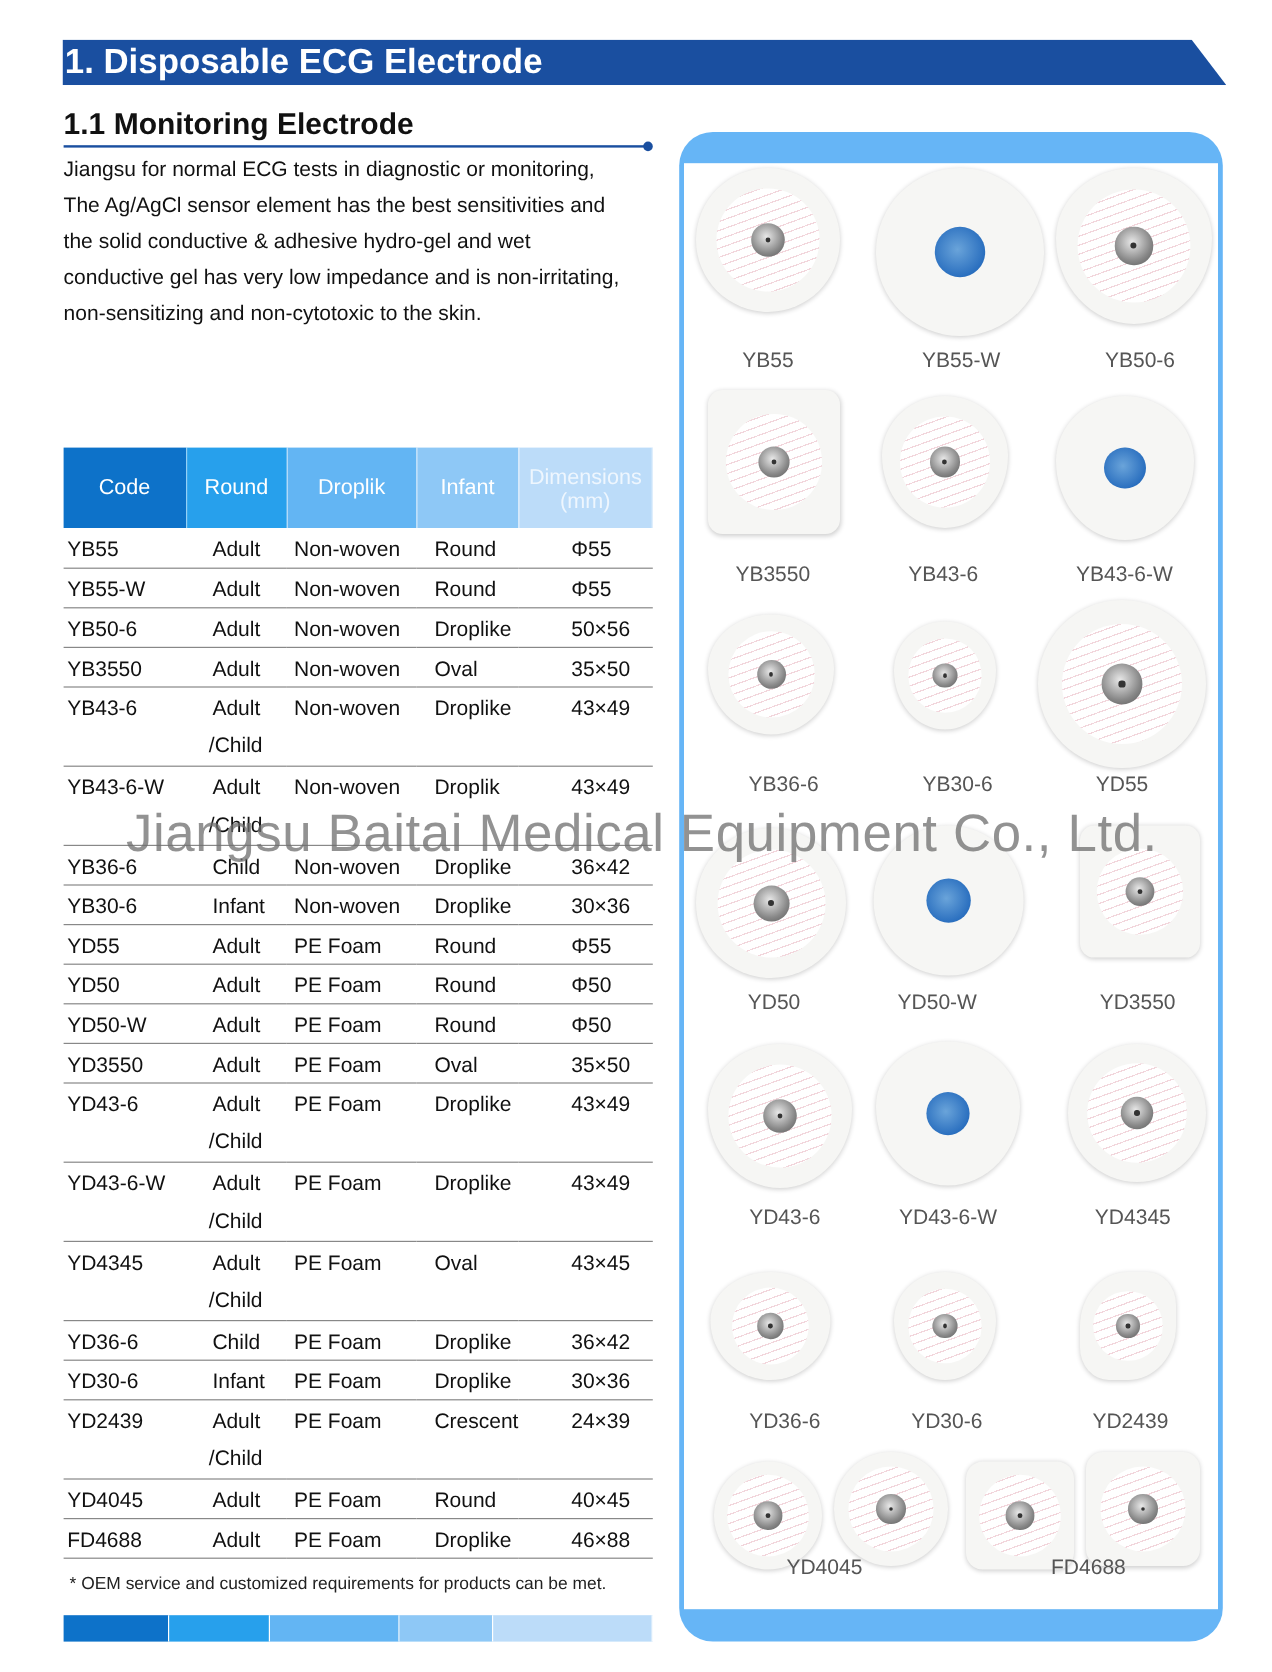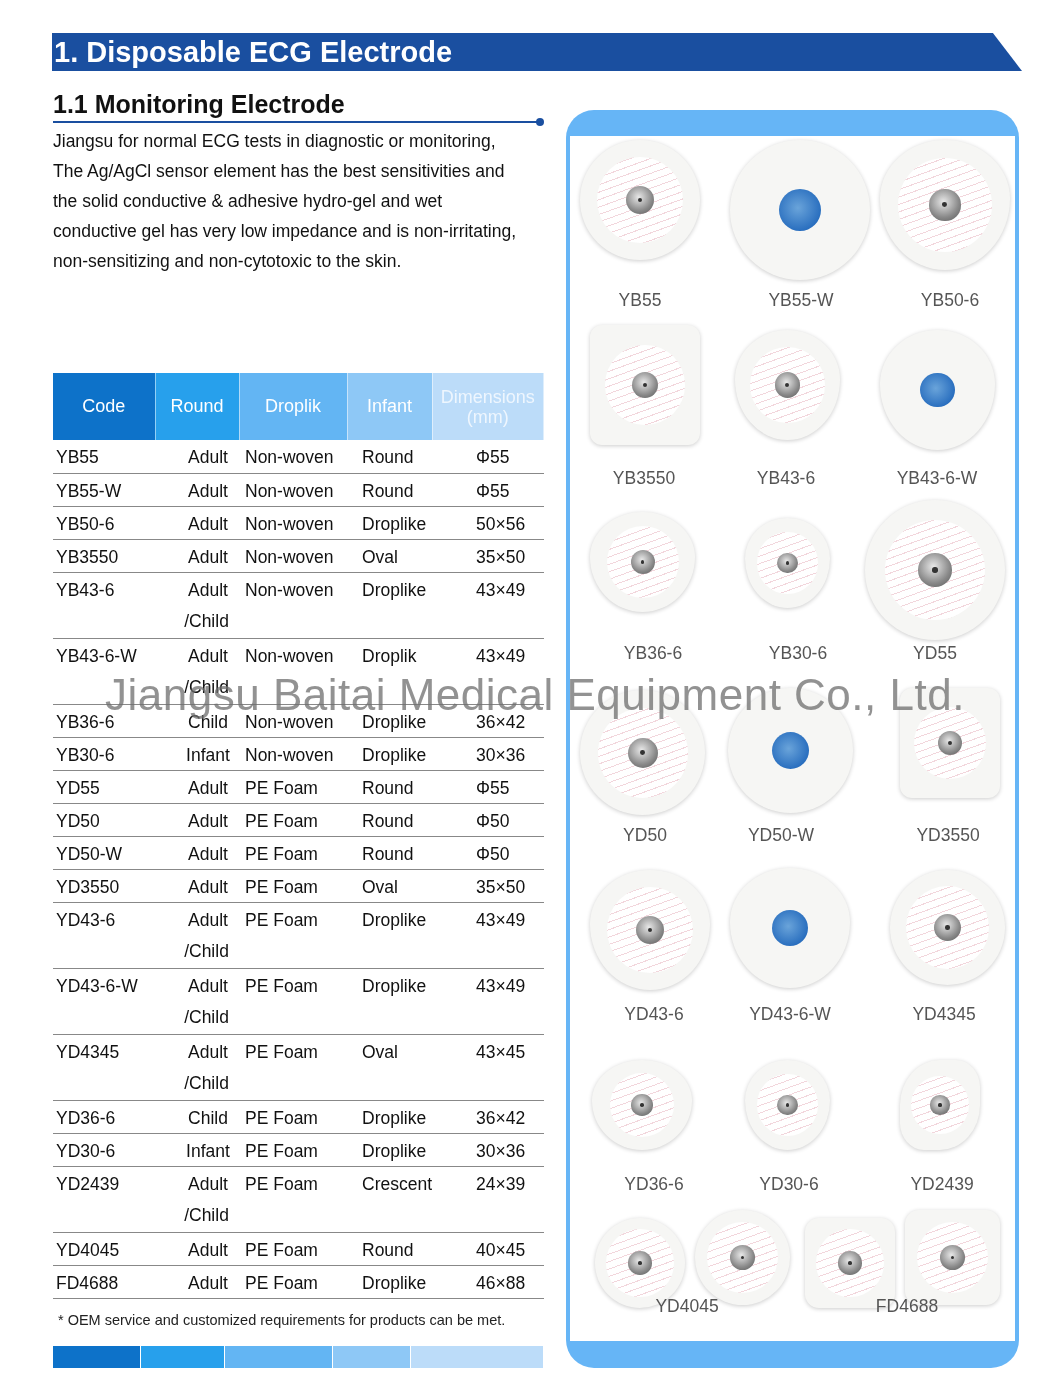--- a/index.html
+++ b/index.html
@@ -13,21 +13,21 @@
   .desc p { margin: 0; white-space: nowrap; }
   table { position: absolute; left: 53px; top: 373px; width: 491px; border-collapse: collapse; font-size: 17.5px; }
   th { height: 67px; color: #fff; font-weight: normal; font-size: 18px; text-align: center; border-right: 1px solid rgba(255,255,255,0.5); }
   th.c0 { background: #0d72c9; width: 102px; }
   th.c1 { background: #27a0ec; width: 84px; }
   th.c2 { background: #63b5f3; width: 108px; }
   th.c3 { background: #8ec8f6; width: 78px; }
   th.c4 { background: #bcdcf9; color: #eef6fe; line-height: 20px; }
   td { height: 33px; border-bottom: 1.5px solid #888; vertical-align: top; padding-top: 7px; white-space: nowrap; }
   td.code { padding-left: 3px; }
-  td.size { padding-left: 22px; text-align: center; }
+  td.size { padding-left: 22px; }
   td.backing { padding-left: 6px; }
   td.shape { padding-left: 15px; }
   td.dim { padding-left: 44px; }
   tr.tall td { height: 66px; }
   .size-line2 { display: block; margin-top: 10px; margin-left: -3px; }
   .footnote { position: absolute; left: 58px; top: 1312px; font-size: 14.5px; color: #222; }
   .colorbar { position: absolute; left: 53px; top: 1346px; width: 491px; height: 22px; display: flex; }
   .colorbar div { height: 100%; border-right: 1px solid #fff; }
   .panel { position: absolute; left: 566px; top: 110px; width: 453px; height: 1258px; border-radius: 28px; background: #66b5f6; }
   .panel-inner { position: absolute; left: 570px; top: 136px; width: 445px; height: 1205px; background: #fff; }

